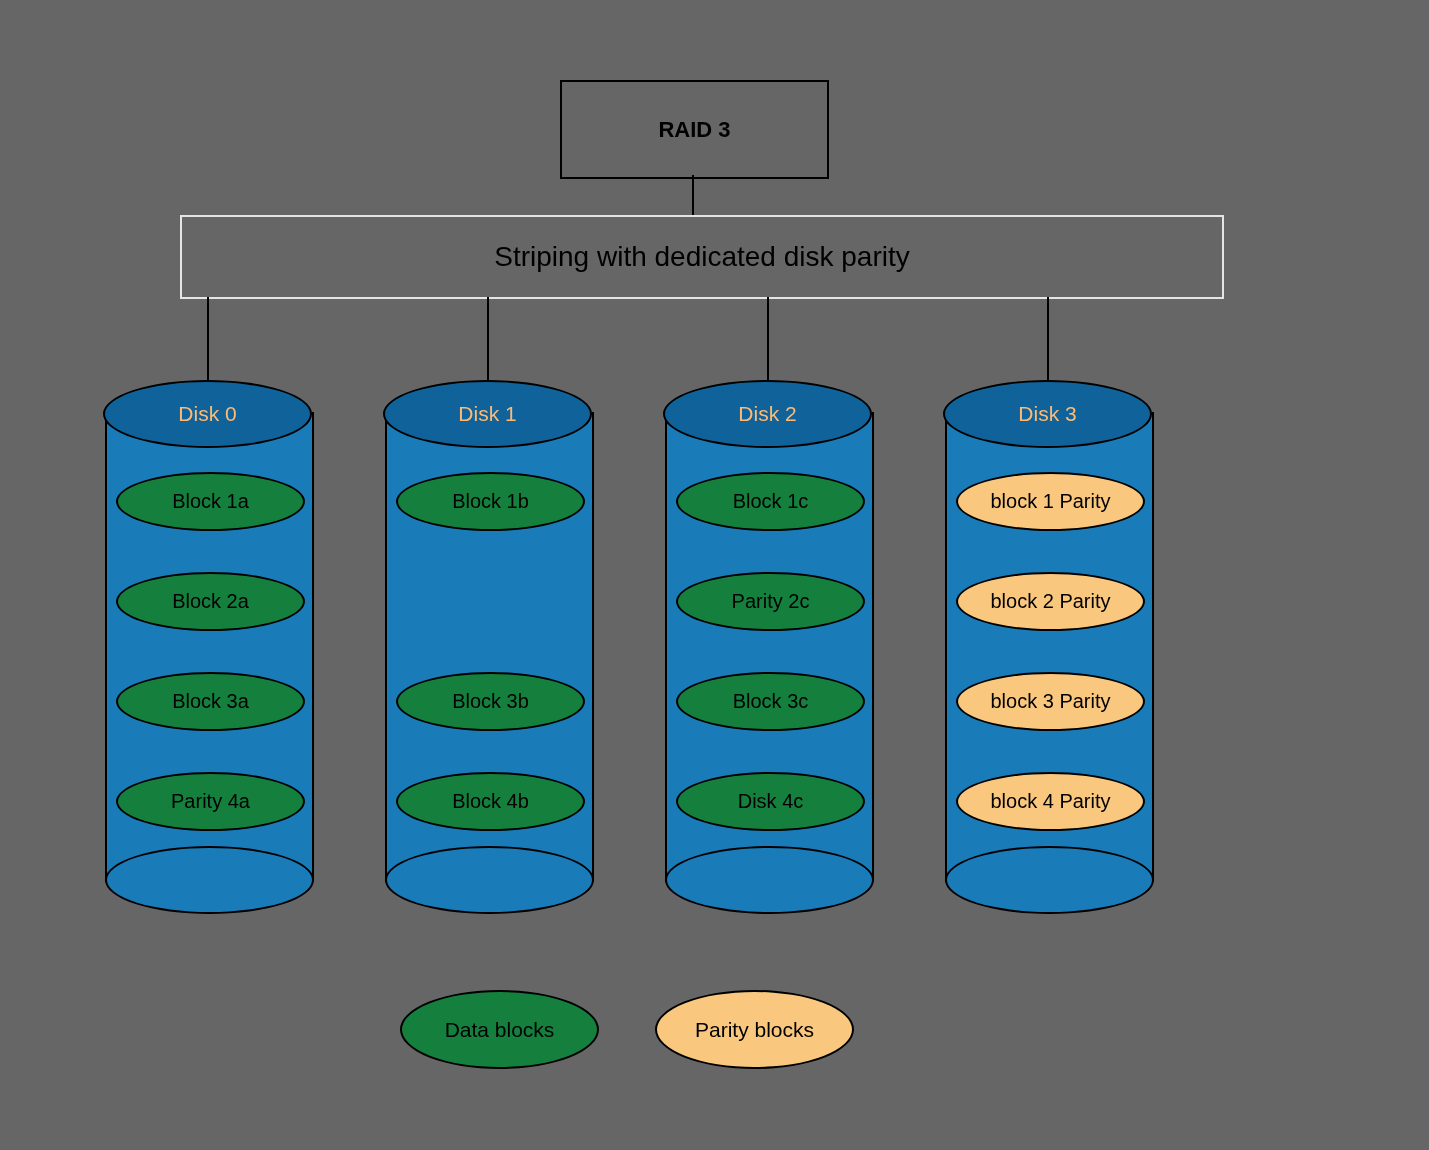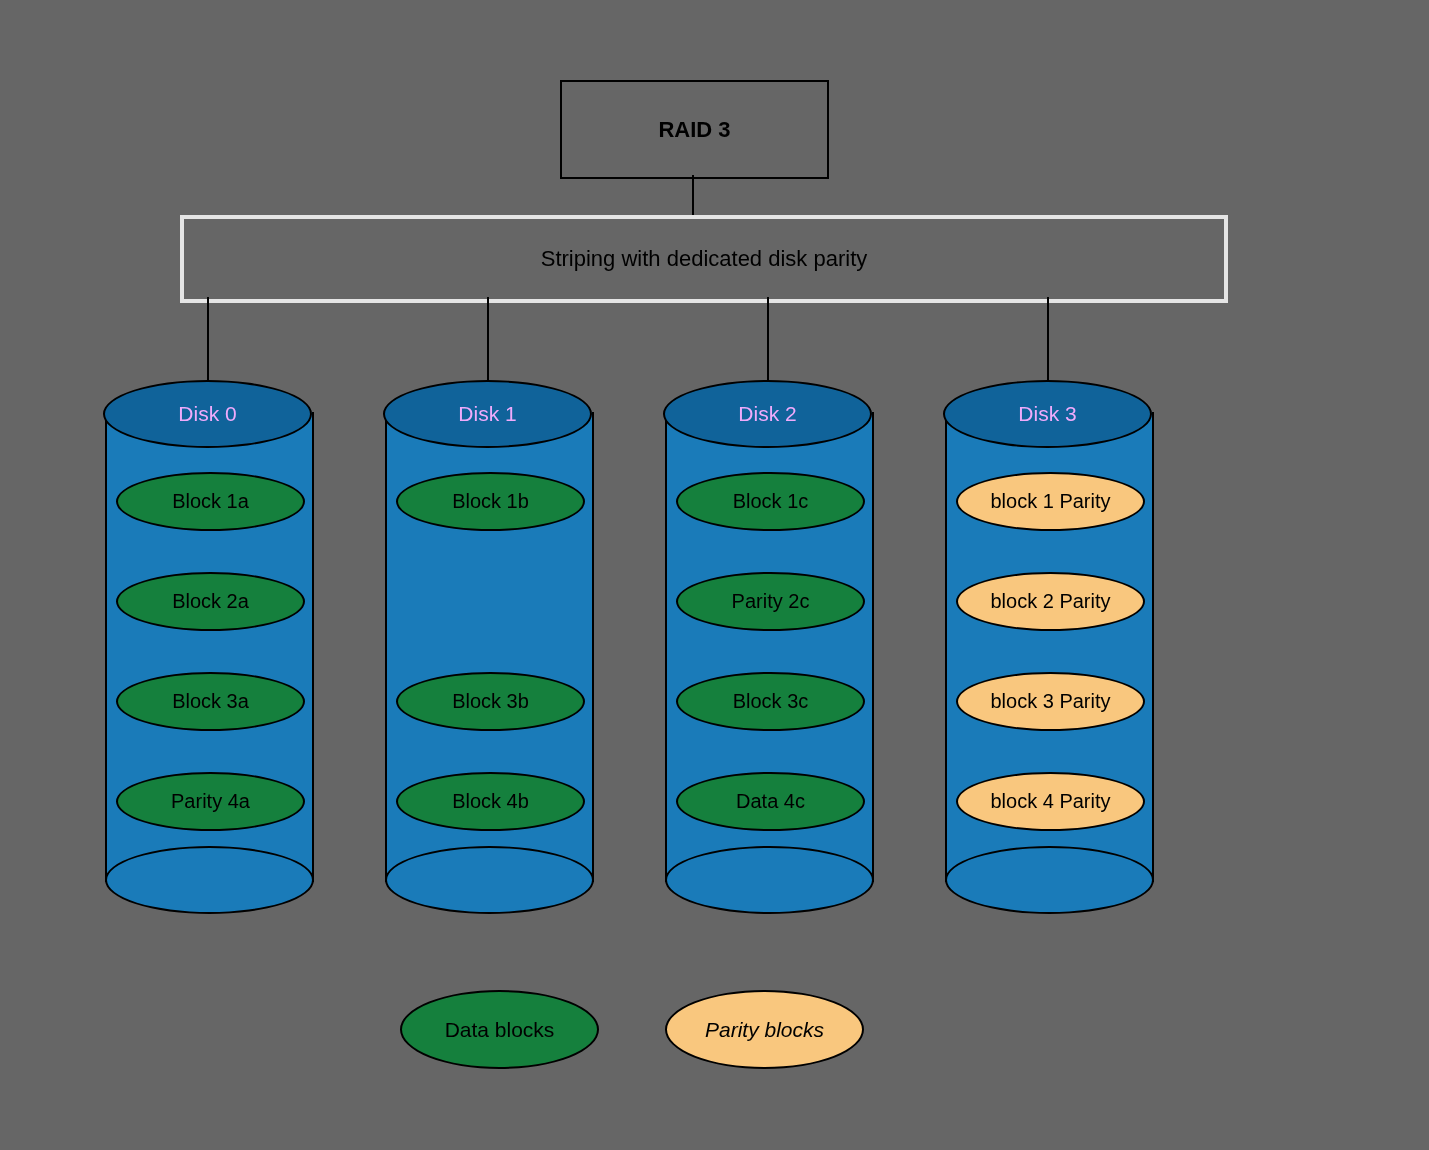--- a/index.html
+++ b/index.html
@@ -23,25 +23,25 @@
     justify-content: center;
     font-weight: bold;
     font-size: 22px;
   }
   .subtitle-box {
     position: absolute;
     left: 180px;
     top: 215px;
     width: 1040px;
     height: 80px;
-    border: 4px solid #e5e5e5;
+    border: 2px solid #e5e5e5;
     display: flex;
     align-items: center;
     justify-content: center;
-    font-size: 22px;
+    font-size: 28px;
   }
   .connector-v1 {
     position: absolute;
     left: 692px;
     top: 175px;
     width: 2px;
     height: 40px;
     background: #000;
   }
   .disk-area {
@@ -69,21 +69,21 @@
     left: -2px;
     width: 205px;
     height: 64px;
     border-radius: 50%;
     background: #10639a;
     border: 2px solid #000;
     z-index: 2;
     display: flex;
     align-items: center;
     justify-content: center;
-    color: #f0abfc;
+    color: #fdba74;
     font-size: 21px;
   }
   .cylinder-bottom {
     position: absolute;
     bottom: -32px;
     left: -2px;
     width: 205px;
     height: 64px;
     border-radius: 50%;
     background: #1a7bb9;
@@ -165,35 +165,35 @@
         <div class="block-ellipse block-data" style="top: 360px;">Block 4b</div>
       </div>
     </div>
     <div class="disk-cylinder" style="left: 560px;">
       <div class="cylinder-top">Disk 2</div>
       <div class="cylinder-body">
         <div class="cylinder-bottom"></div>
         <div class="block-ellipse block-data" style="top: 60px;">Block 1c</div>
         <div class="block-ellipse block-data" style="top: 160px;">Parity 2c</div>
         <div class="block-ellipse block-data" style="top: 260px;">Block 3c</div>
-        <div class="block-ellipse block-data" style="top: 360px;">Data 4c</div>
+        <div class="block-ellipse block-data" style="top: 360px;">Disk 4c</div>
       </div>
     </div>
     <div class="disk-cylinder" style="left: 840px;">
       <div class="cylinder-top">Disk 3</div>
       <div class="cylinder-body">
         <div class="cylinder-bottom"></div>
         <div class="block-ellipse block-parity" style="top: 60px;">block 1 Parity</div>
         <div class="block-ellipse block-parity" style="top: 160px;">block 2 Parity</div>
         <div class="block-ellipse block-parity" style="top: 260px;">block 3 Parity</div>
         <div class="block-ellipse block-parity" style="top: 360px;">block 4 Parity</div>
       </div>
     </div>
   </div>
 
 <div class="legend">
   <div class="legend-ellipse block-data" style="left:0;">
     <span>Data blocks</span>
   </div>
-  <div class="legend-ellipse block-parity" style="left:265px;font-style:italic;">
+  <div class="legend-ellipse block-parity" style="left:255px;">
     <span>Parity blocks</span>
   </div>
 </div>
 
 </body></html>

